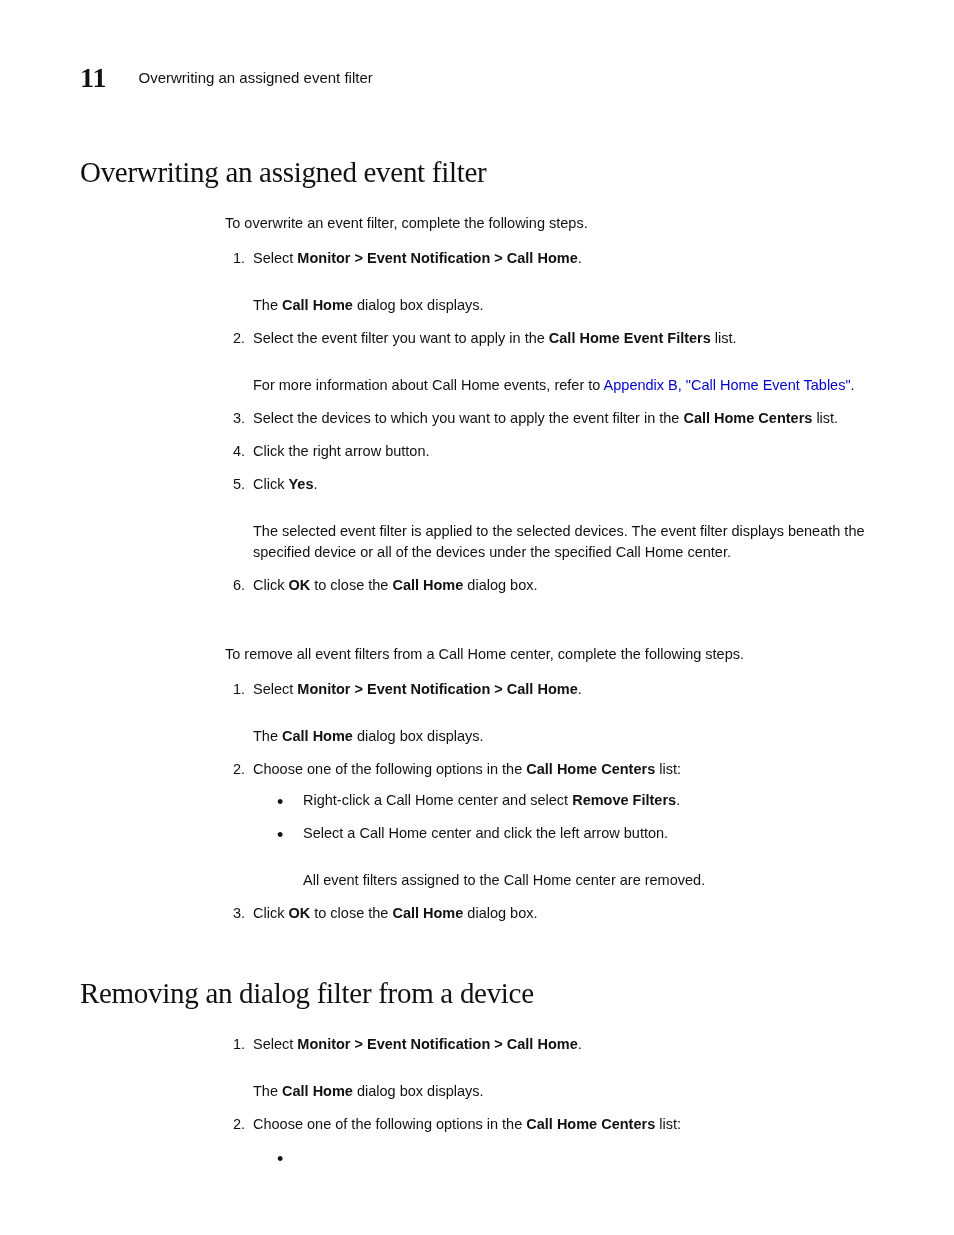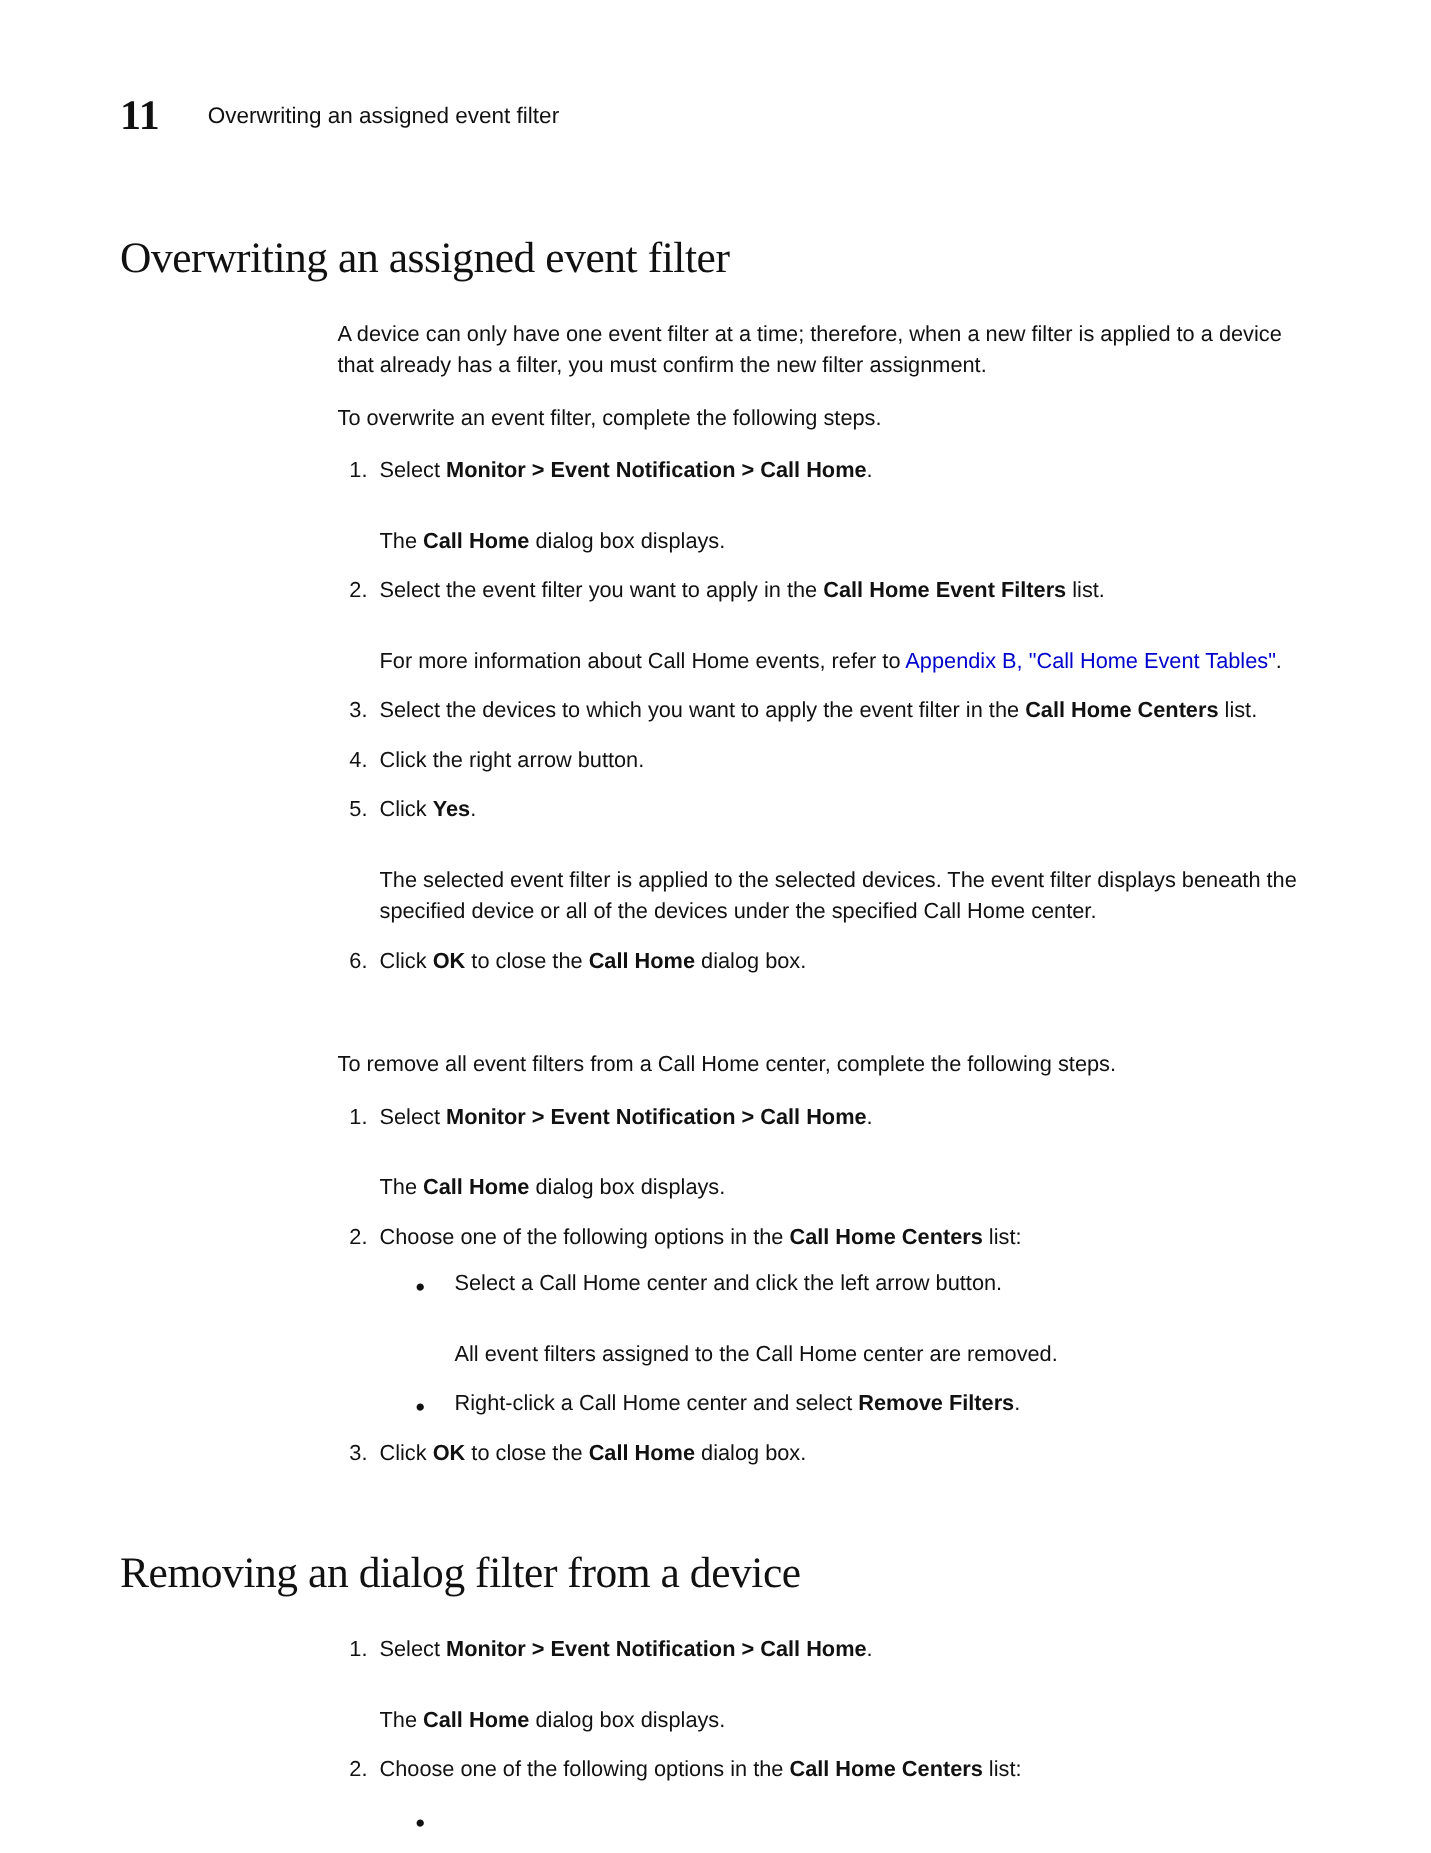--- a/index.html
+++ b/index.html
@@ -32,21 +32,20 @@
 </head>
 <body>
 
 <div class="header-row">
   <span class="chapter-num">11</span>
   <span class="header-title">Overwriting an assigned event filter</span>
 </div>
 
 <div class="section">
   <h1>Overwriting an assigned event filter</h1>
-  <div class="intro">A device can only have one event filter at a time; therefore, when a new filter is applied to a device that already has a filter, you must confirm the new filter assignment.</div>
   <div class="intro">To overwrite an event filter, complete the following steps.</div>
   <ol>
     <li>
       <span>Select </span><span class="bold">Monitor &gt; Event Notification &gt; Call Home</span><span>.</span>
       <div class="after"><span>The </span><span class="bold">Call Home</span><span> dialog box displays.</span></div>
     </li>
     <li>
       <span>Select the event filter you want to apply in the </span><span class="bold">Call Home Event Filters</span><span> list.</span>
       <div class="after"><span>For more information about Call Home events, refer to </span><a href="#" class="link">Appendix B, "Call Home Event Tables"</a><span>.</span></div>
     </li>
@@ -70,25 +69,25 @@
   <div class="intro">To remove all event filters from a Call Home center, complete the following steps.</div>
   <ol>
     <li>
       <span>Select </span><span class="bold">Monitor &gt; Event Notification &gt; Call Home</span><span>.</span>
       <div class="after"><span>The </span><span class="bold">Call Home</span><span> dialog box displays.</span></div>
     </li>
     <li>
       <span>Choose one of the following options in the </span><span class="bold">Call Home Centers</span><span> list:</span>
       <ul class="bullets">
         <li>
+          <span>Right-click a Call Home center and select </span><span class="bold">Remove Filters</span><span>.</span>
+        </li>
+        <li>
           <span>Select a Call Home center and click the left arrow button.</span>
           <div class="after">All event filters assigned to the Call Home center are removed.</div>
-        </li>
-        <li>
-          <span>Right-click a Call Home center and select </span><span class="bold">Remove Filters</span><span>.</span>
         </li>
       </ul>
     </li>
     <li>
       <span>Click </span><span class="bold">OK</span><span> to close the </span><span class="bold">Call Home</span><span> dialog box.</span>
     </li>
   </ol>
 </div>
 
 <div class="section">

